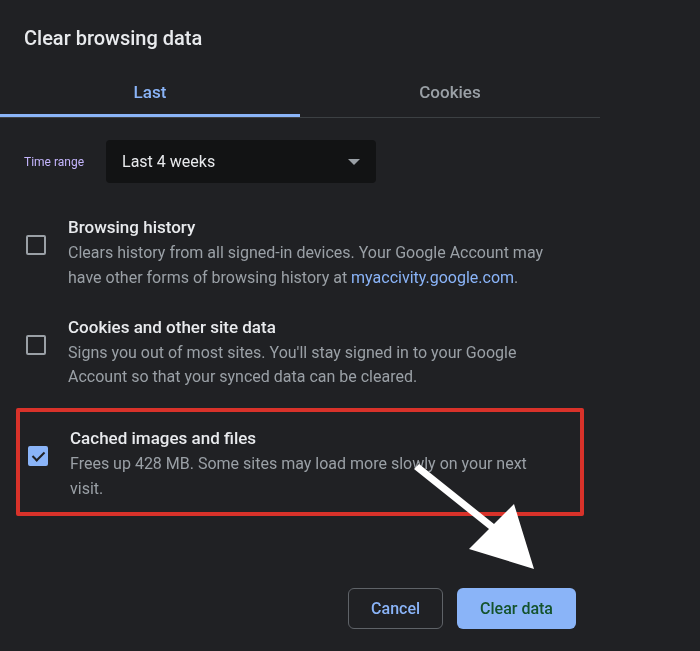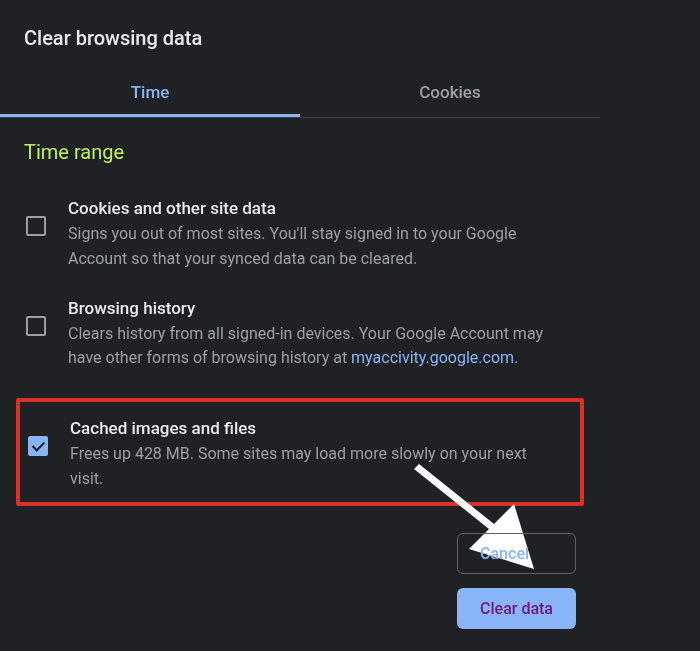--- a/index.html
+++ b/index.html
@@ -42,22 +42,22 @@
     .body {
       padding: 22px 24px 0 24px;
     }
     .time-row {
       display: flex;
       align-items: center;
       gap: 22px;
       margin-bottom: 26px;
     }
     .time-label {
-      color: #bef264;
-      font-size: 20px;
+      color: #c4b5fd;
+      font-size: 12px;
     }
     .select {
       display: flex;
       align-items: center;
       justify-content: space-between;
       background: #121314;
       color: #e8eaed;
       font-size: 16px;
       padding: 12px 16px;
       width: 270px;
@@ -114,90 +114,92 @@
     .option-desc a {
       color: #8ab4f8;
       text-decoration: none;
     }
     .highlight-box {
       border: 4px solid #d8322a;
       border-radius: 2px;
       padding: 8px 24px 6px 6px;
       margin-left: -8px;
       margin-right: -8px;
-      margin-top: 9px;
     }
     .footer {
       position: absolute;
       right: 24px;
       bottom: 22px;
       display: flex;
       gap: 14px;
-      flex-direction: column;
     }
     .btn {
       font-size: 16px;
       font-weight: 500;
       padding: 10px 22px;
       border-radius: 6px;
       cursor: pointer;
       border: 1px solid transparent;
     }
     .btn-outline {
       color: #8ab4f8;
       background: transparent;
       border: 1px solid #5f6368;
     }
     .btn-primary {
-      color: #701a75;
+      color: #14532d;
       background: #8ab4f8;
     }
     .arrow {
       position: absolute;
       right: 56px;
       bottom: 72px;
       pointer-events: none;
     }
   </style>
 </head>
 <body>
 
 <div class="dialog">
 
   <div class="dialog-title">Clear browsing data</div>
 
   <div class="tabs">
-    <div class="tab active">Time</div>
+    <div class="tab active">Last</div>
     <div class="tab">Cookies</div>
   </div>
 
   <div class="body">
 
     <div class="time-row">
       <span class="time-label">Time range</span>
-    </div>
-
-    <div class="option-row">
-      <div class="checkbox"></div>
-      <div class="option-text">
-        <div class="option-title">Cookies and other site data</div>
-        <div class="option-desc">Signs you out of most sites. You'll stay signed in to your Google Account so that your synced data can be cleared.</div>
+      <div class="select">
+        <span>Last 4 weeks</span>
+        <span class="tri"></span>
       </div>
     </div>
 
     <div class="option-row">
       <div class="checkbox"></div>
       <div class="option-text">
         <div class="option-title">Browsing history</div>
         <div class="option-desc">
           <span>Clears history from all signed-in devices. Your Google Account may have other forms of browsing history at </span><a href="#">myaccivity.google.com</a><span>.</span>
         </div>
       </div>
     </div>
 
+    <div class="option-row">
+      <div class="checkbox"></div>
+      <div class="option-text">
+        <div class="option-title">Cookies and other site data</div>
+        <div class="option-desc">Signs you out of most sites. You'll stay signed in to your Google Account so that your synced data can be cleared.</div>
+      </div>
+    </div>
+
     <div class="highlight-box">
       <div class="option-row" style="padding-bottom:4px;">
         <div class="checkbox checked"></div>
         <div class="option-text">
           <div class="option-title">Cached images and files</div>
           <div class="option-desc">Frees up 428 MB. Some sites may load more slowly on your next visit.</div>
         </div>
       </div>
     </div>
 

